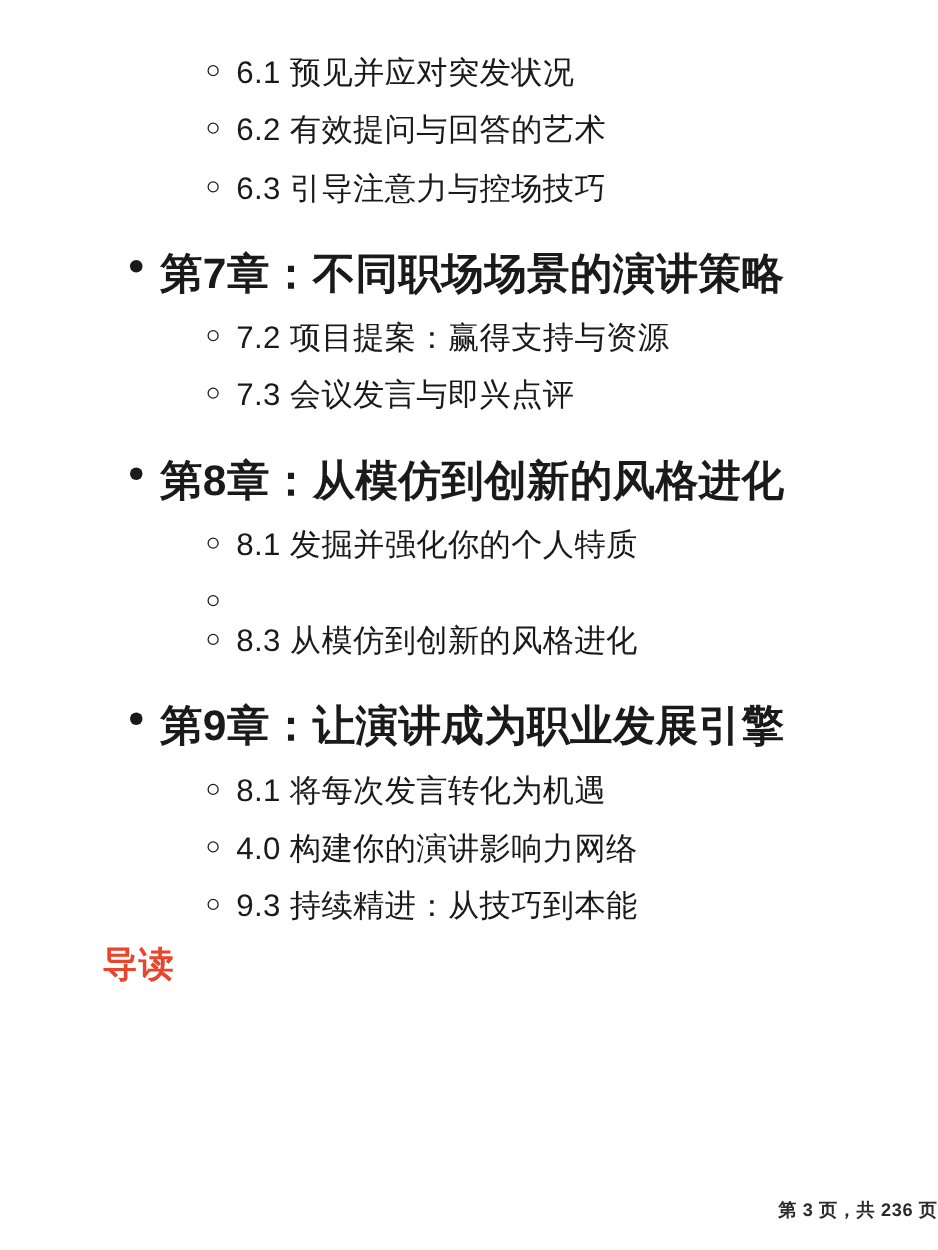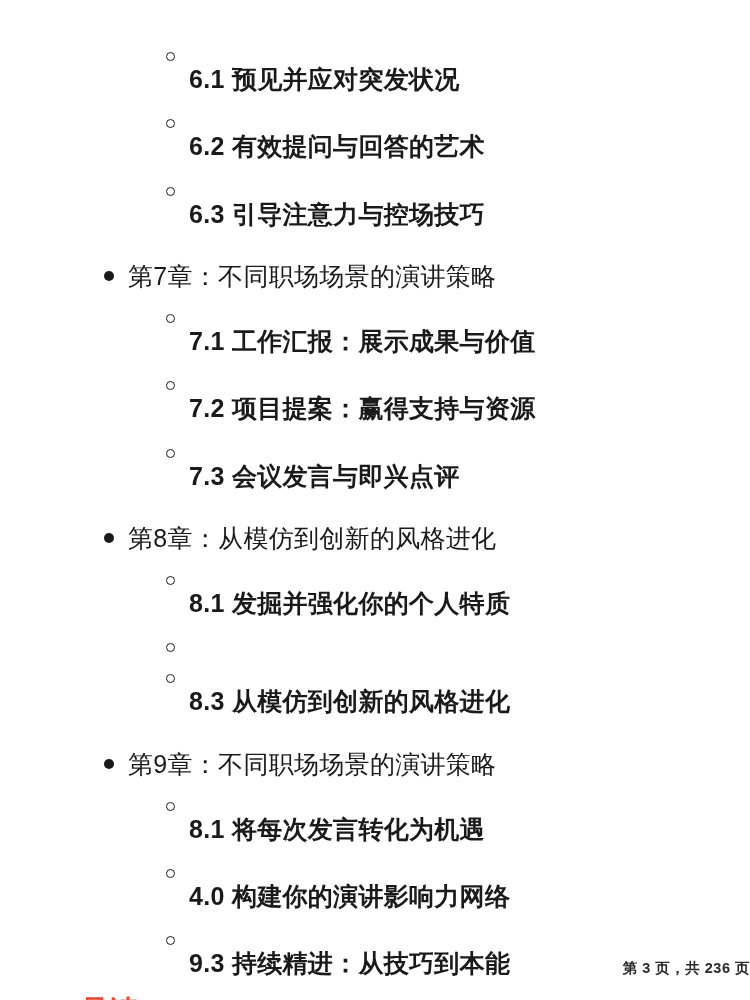--- a/index.html
+++ b/index.html
@@ -62,26 +62,25 @@
     box-sizing: border-box;
     margin-top: 12px;
   }
   .label {
     font-size: 25px;
     line-height: 1.45;
     letter-spacing: 0.3px;
     white-space: nowrap;
   }
   .item.lvl1 .label {
-    font-weight: 400;
-    font-size: 25px;
+    font-weight: 700;
+    font-size: 34px;
   }
   .item.lvl2 .label {
-    font-weight: 700;
-    margin-top: 21px;
+    font-weight: 400;
   }
   .section-heading {
     margin-left: 22px;
     font-size: 28px;
     font-weight: 700;
     color: #e8452c;
     letter-spacing: 1px;
   }
   .footer {
     position: absolute;
@@ -112,24 +111,20 @@
       <li class="item lvl2">
         <span class="bullet hollow"></span>
         <span class="label">6.3 引导注意力与控场技巧</span>
       </li>
       <li class="item lvl1">
         <span class="bullet solid"></span>
         <span class="label">第7章：不同职场场景的演讲策略</span>
       </li>
       <li class="item lvl2">
         <span class="bullet hollow"></span>
-        <span class="label">7.1 工作汇报：展示成果与价值</span>
-      </li>
-      <li class="item lvl2">
-        <span class="bullet hollow"></span>
         <span class="label">7.2 项目提案：赢得支持与资源</span>
       </li>
       <li class="item lvl2">
         <span class="bullet hollow"></span>
         <span class="label">7.3 会议发言与即兴点评</span>
       </li>
       <li class="item lvl1">
         <span class="bullet solid"></span>
         <span class="label">第8章：从模仿到创新的风格进化</span>
       </li>
@@ -139,21 +134,21 @@
       </li>
       <li class="item lvl2">
         <span class="bullet hollow"></span>
       </li>
       <li class="item lvl2">
         <span class="bullet hollow"></span>
         <span class="label">8.3 从模仿到创新的风格进化</span>
       </li>
       <li class="item lvl1">
         <span class="bullet solid"></span>
-        <span class="label">第9章：不同职场场景的演讲策略</span>
+        <span class="label">第9章：让演讲成为职业发展引擎</span>
       </li>
       <li class="item lvl2">
         <span class="bullet hollow"></span>
         <span class="label">8.1 将每次发言转化为机遇</span>
       </li>
       <li class="item lvl2">
         <span class="bullet hollow"></span>
         <span class="label">4.0 构建你的演讲影响力网络</span>
       </li>
       <li class="item lvl2">

